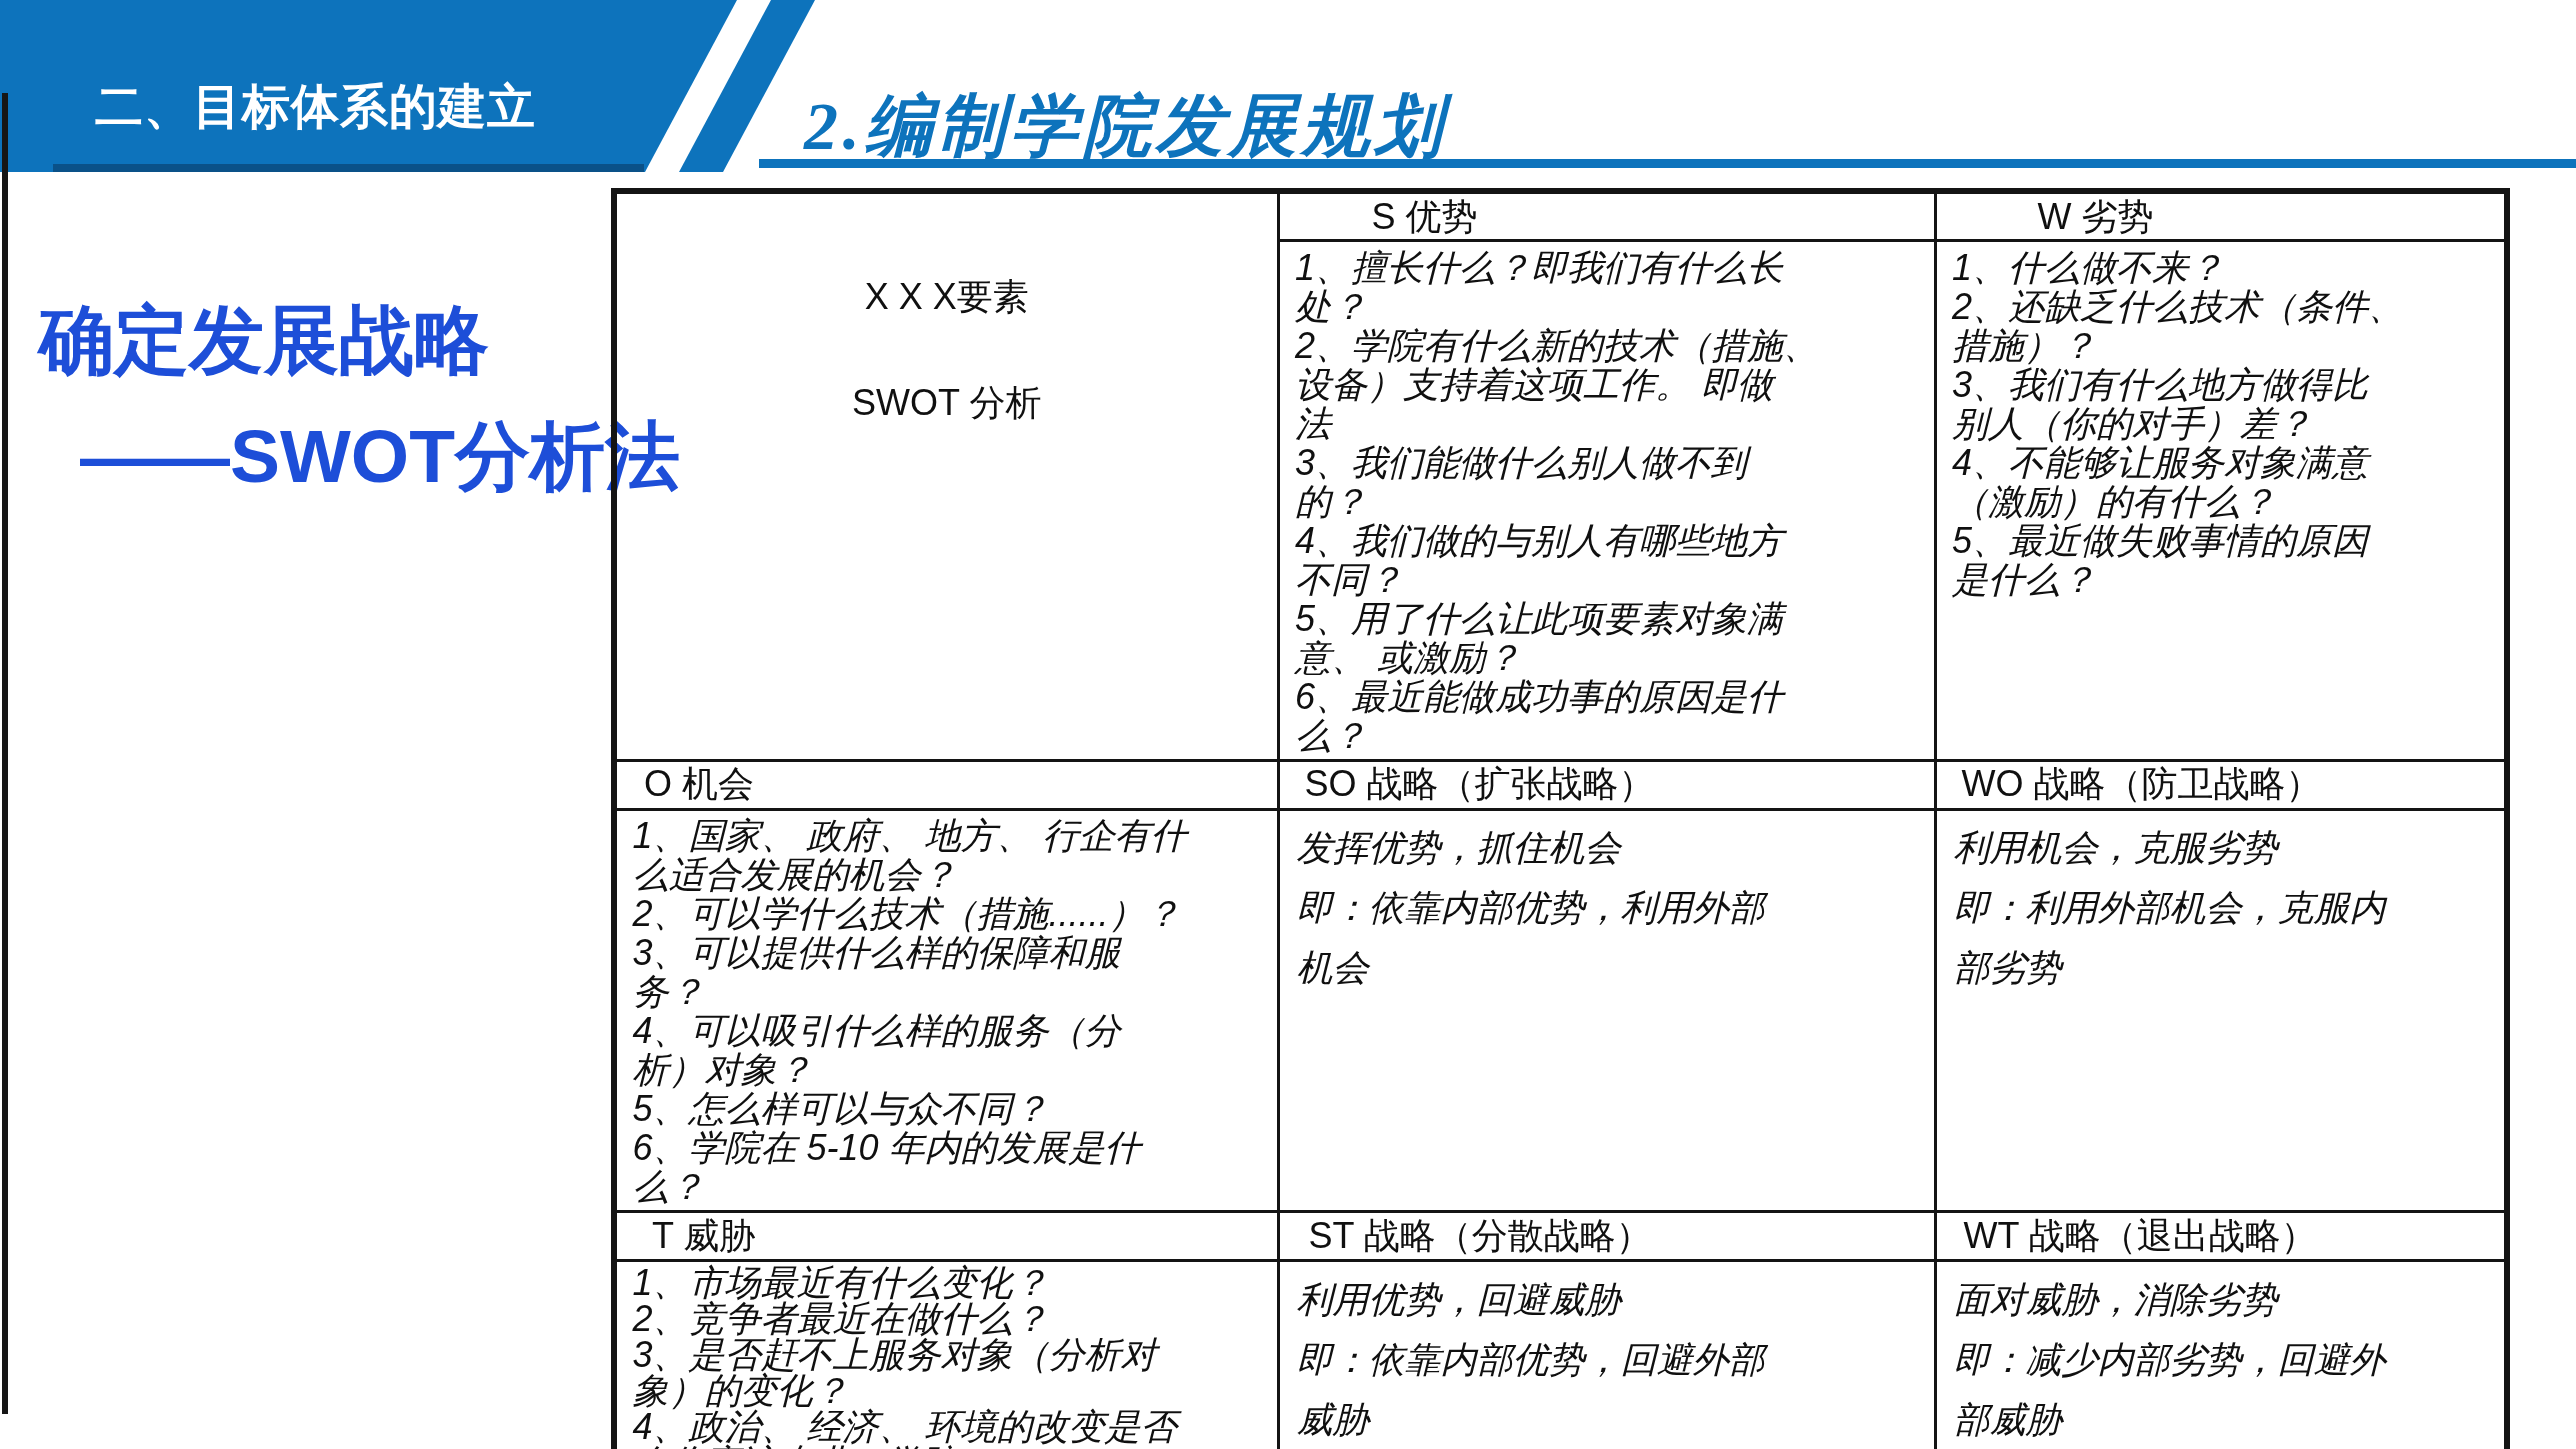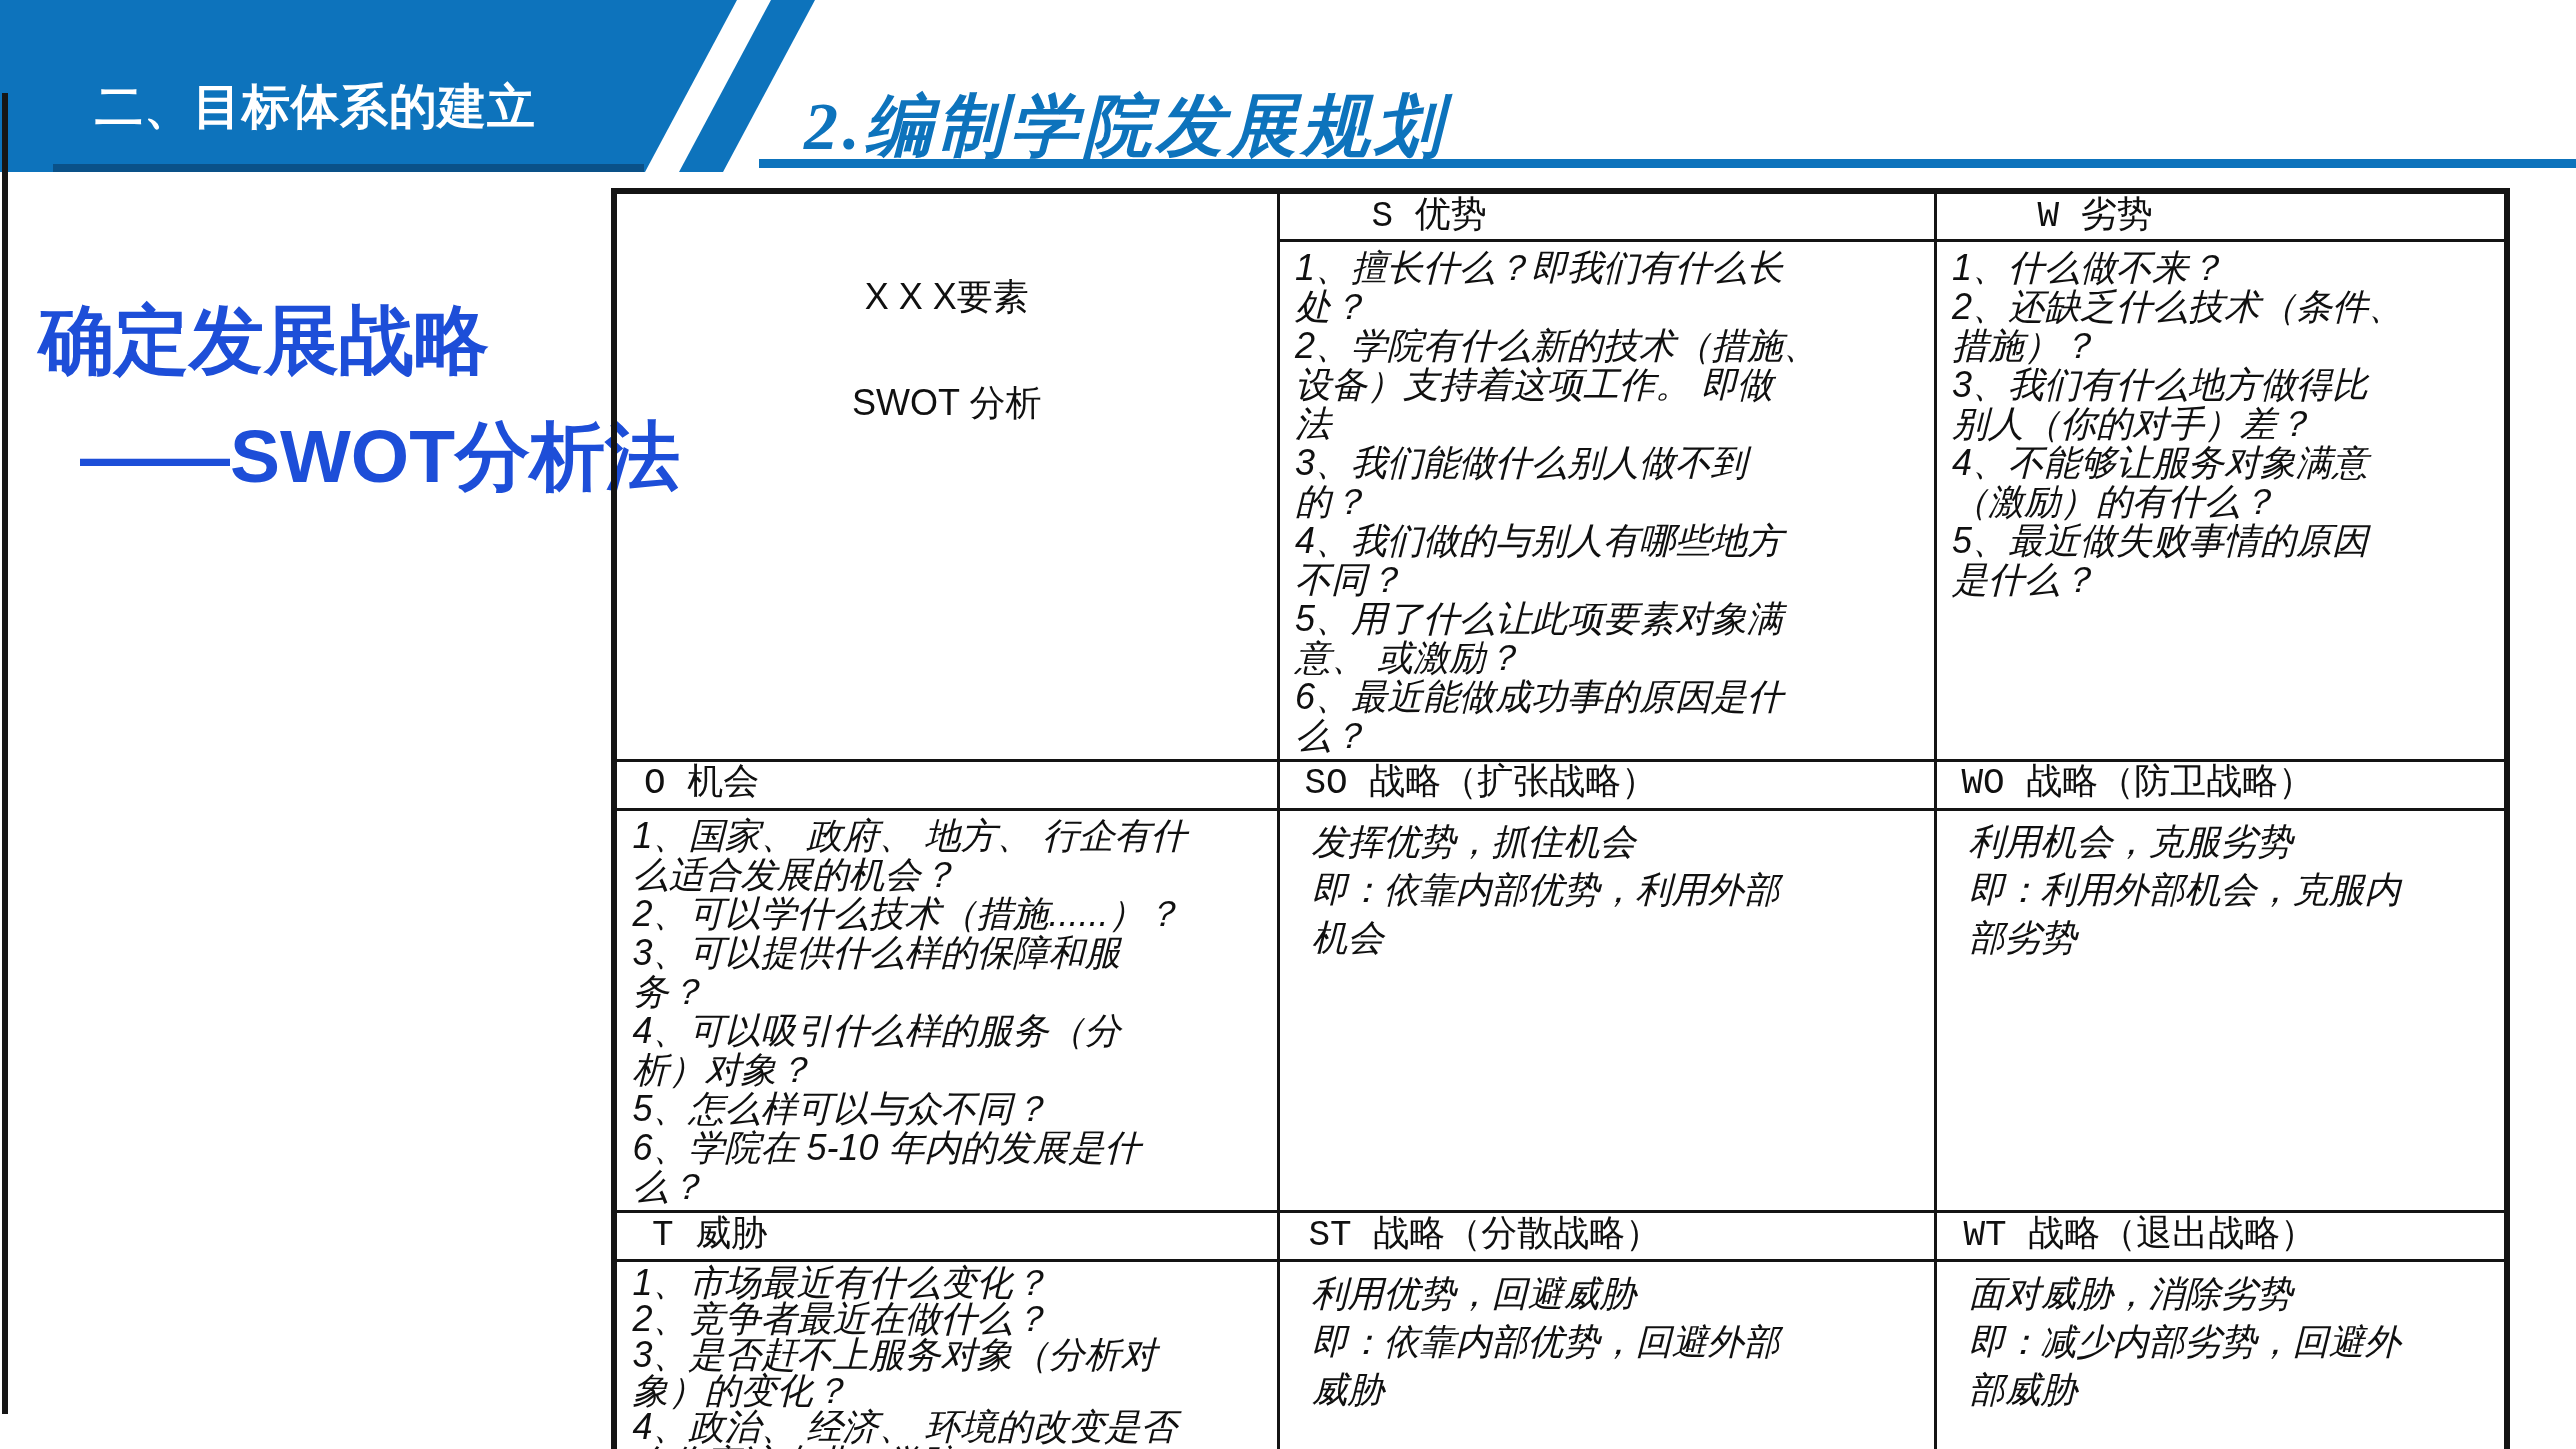--- a/index.html
+++ b/index.html
@@ -44,27 +44,27 @@
   
   table.swot{
     position:absolute;left:611px;top:188px;width:1892px;height:1236px;
     border-collapse:collapse;table-layout:fixed;
     border:6.8px solid #141414;
   }
   table.swot td{
     border:3.9px solid #141414;vertical-align:top;
     font-size:36px;color:#101010;
   }
-  td.hdr{white-space:nowrap;overflow:hidden;padding-top:1.9px;line-height:42px;font-family:Liberation Mono, monospace;}
+  td.hdr{white-space:nowrap;overflow:hidden;padding-top:1.9px;line-height:42px;}
   td.body{white-space:pre-line;padding:5.8px 9.7px 3.9px 15.5px;line-height:39px;font-style:italic;}
   td.corner{text-align:center;padding-top:50px;font-size:46px;line-height:106px;}
   .pl-s{padding-left:92px;}  .pl-w{padding-left:101px;}
   .pl-o{padding-left:27px;}  .pl-so{padding-left:25px;} .pl-wo{padding-left:25px;margin-left:16px;}
   .pl-t{padding-left:35px;}  .pl-st{padding-left:29px;} .pl-wt{padding-left:27px;}
-  td.strategy{line-height:48px;padding-top:7.7px;padding-left:32px;}
+  td.strategy{line-height:60px;padding-top:7.7px;padding-left:17px;}
   td.tight{line-height:36px;padding-top:2.9px;}
 </style>
 </head>
 <body>
 
 <div class="banner-main"></div>
 <div class="banner-shadow"></div>
 <div class="banner-slash"></div>
 <div class="banner-title">二、目标体系的建立</div>
 

